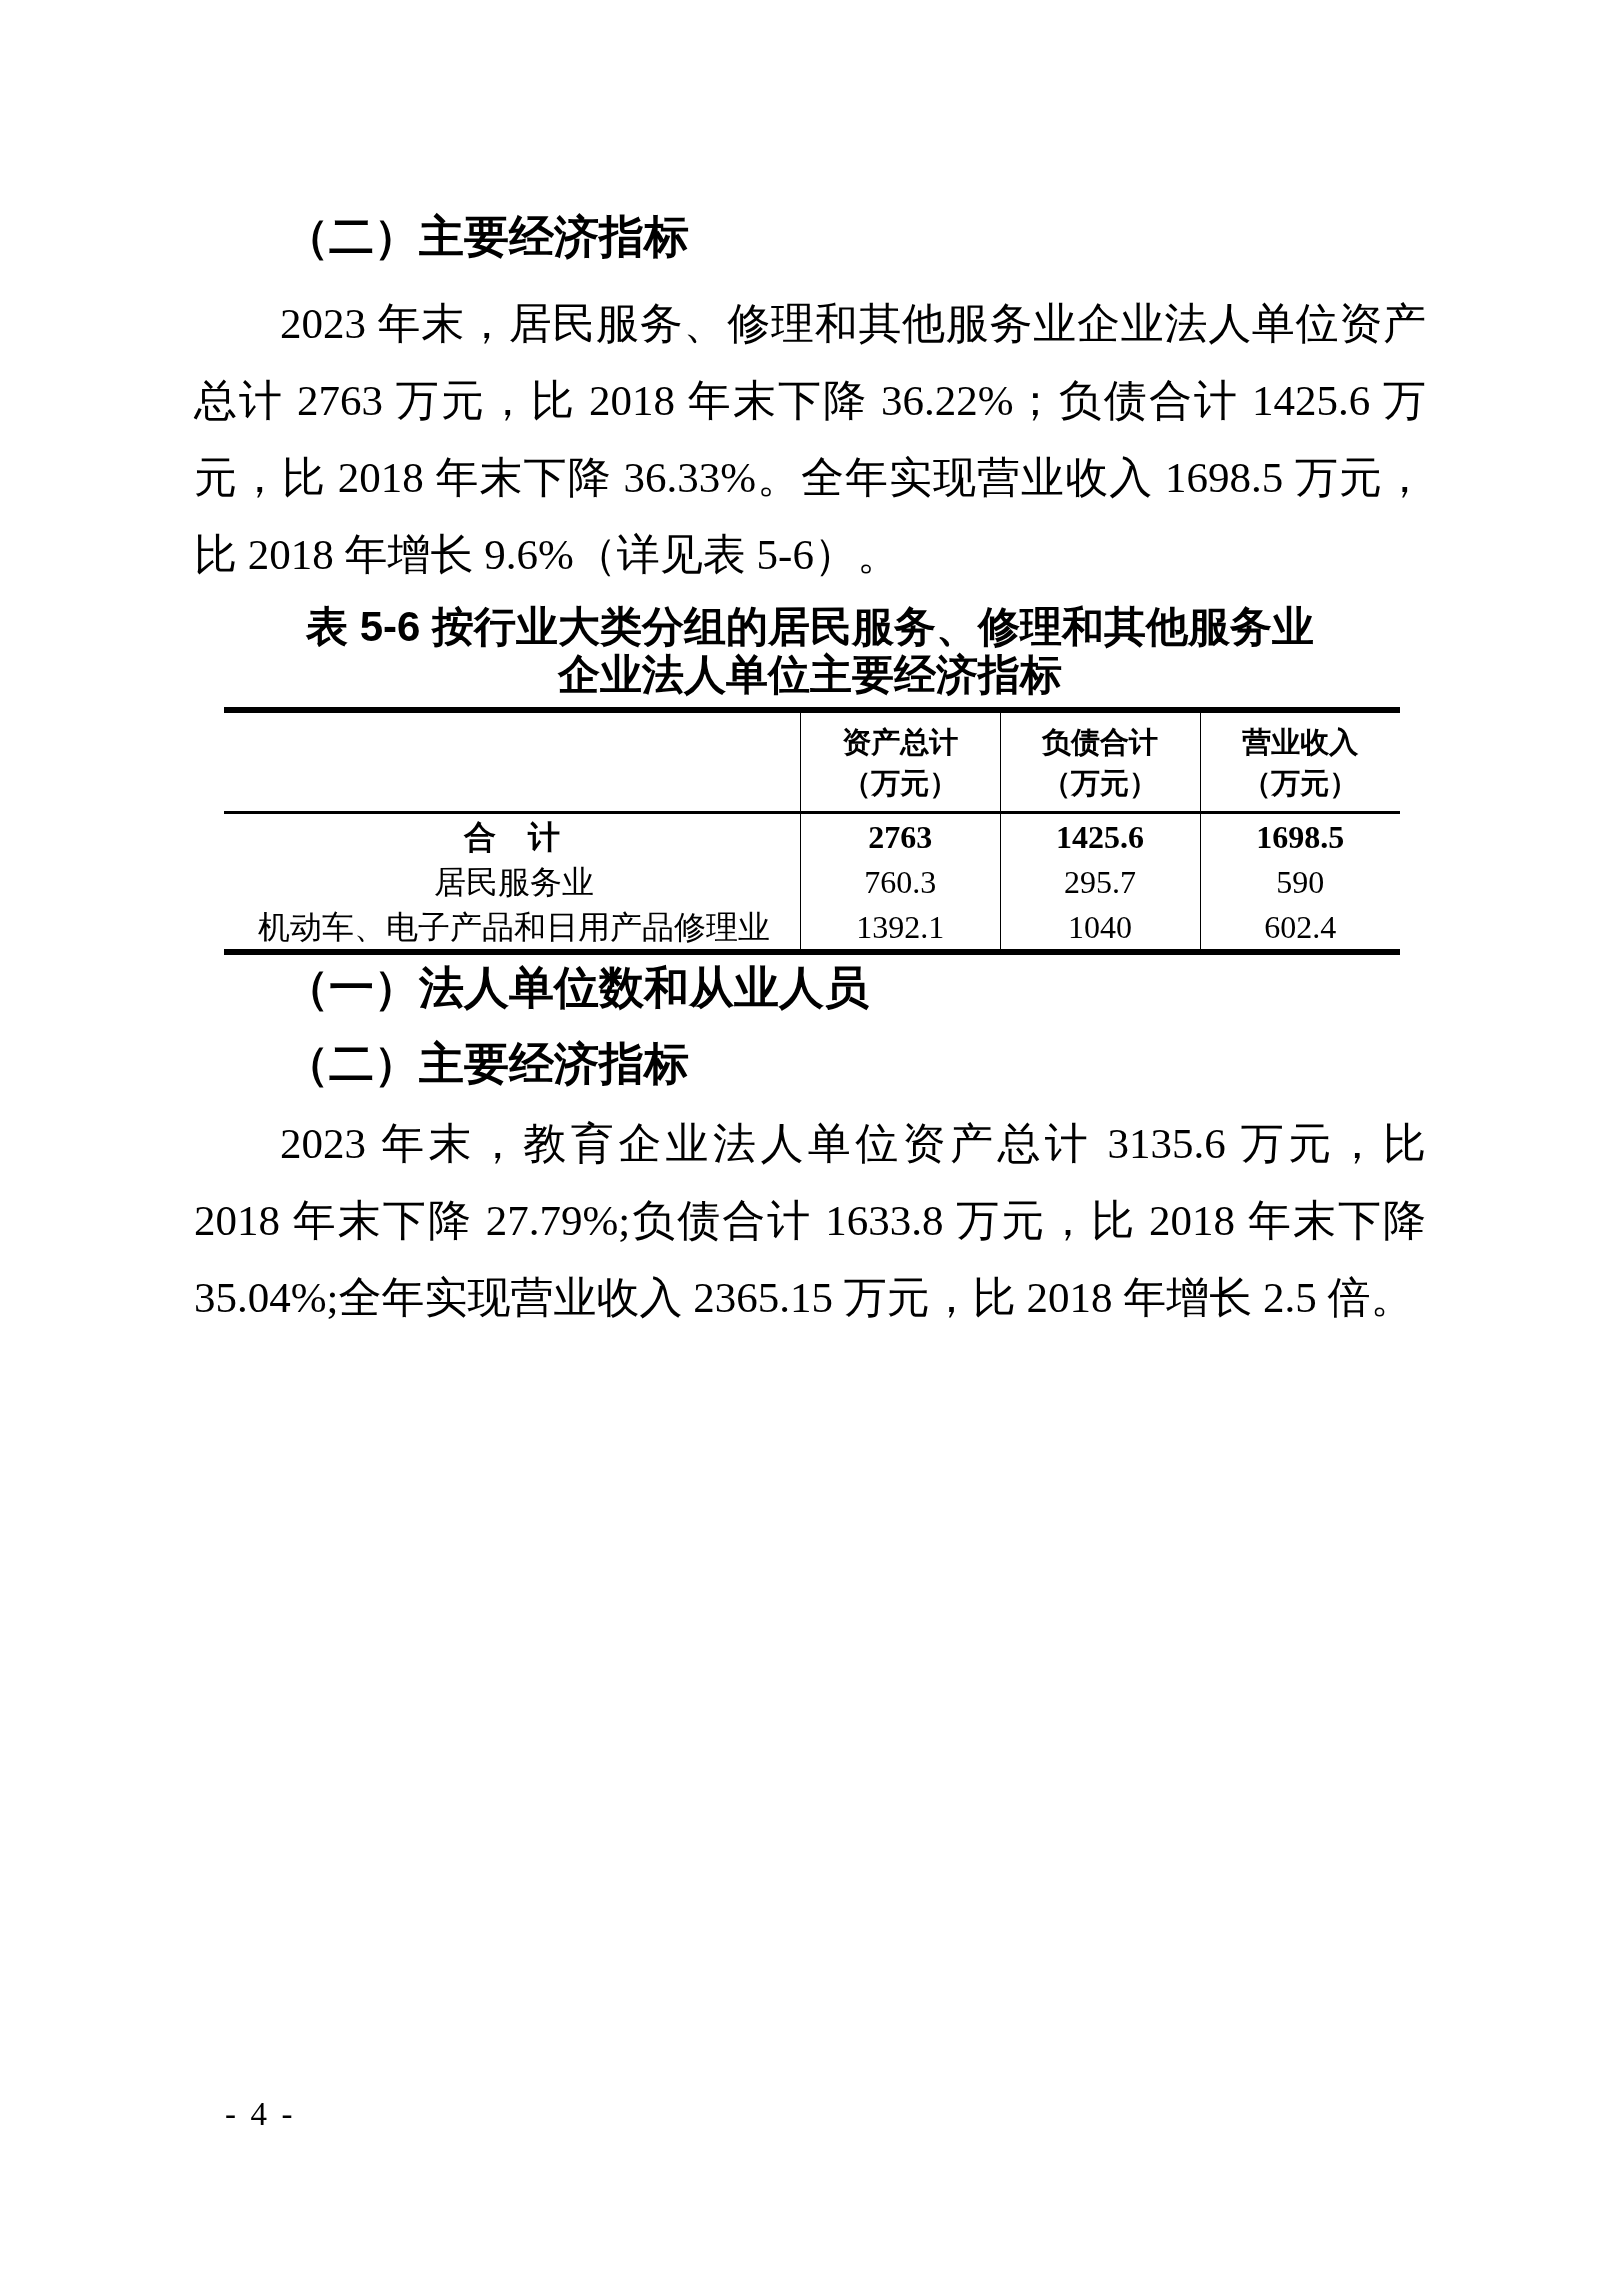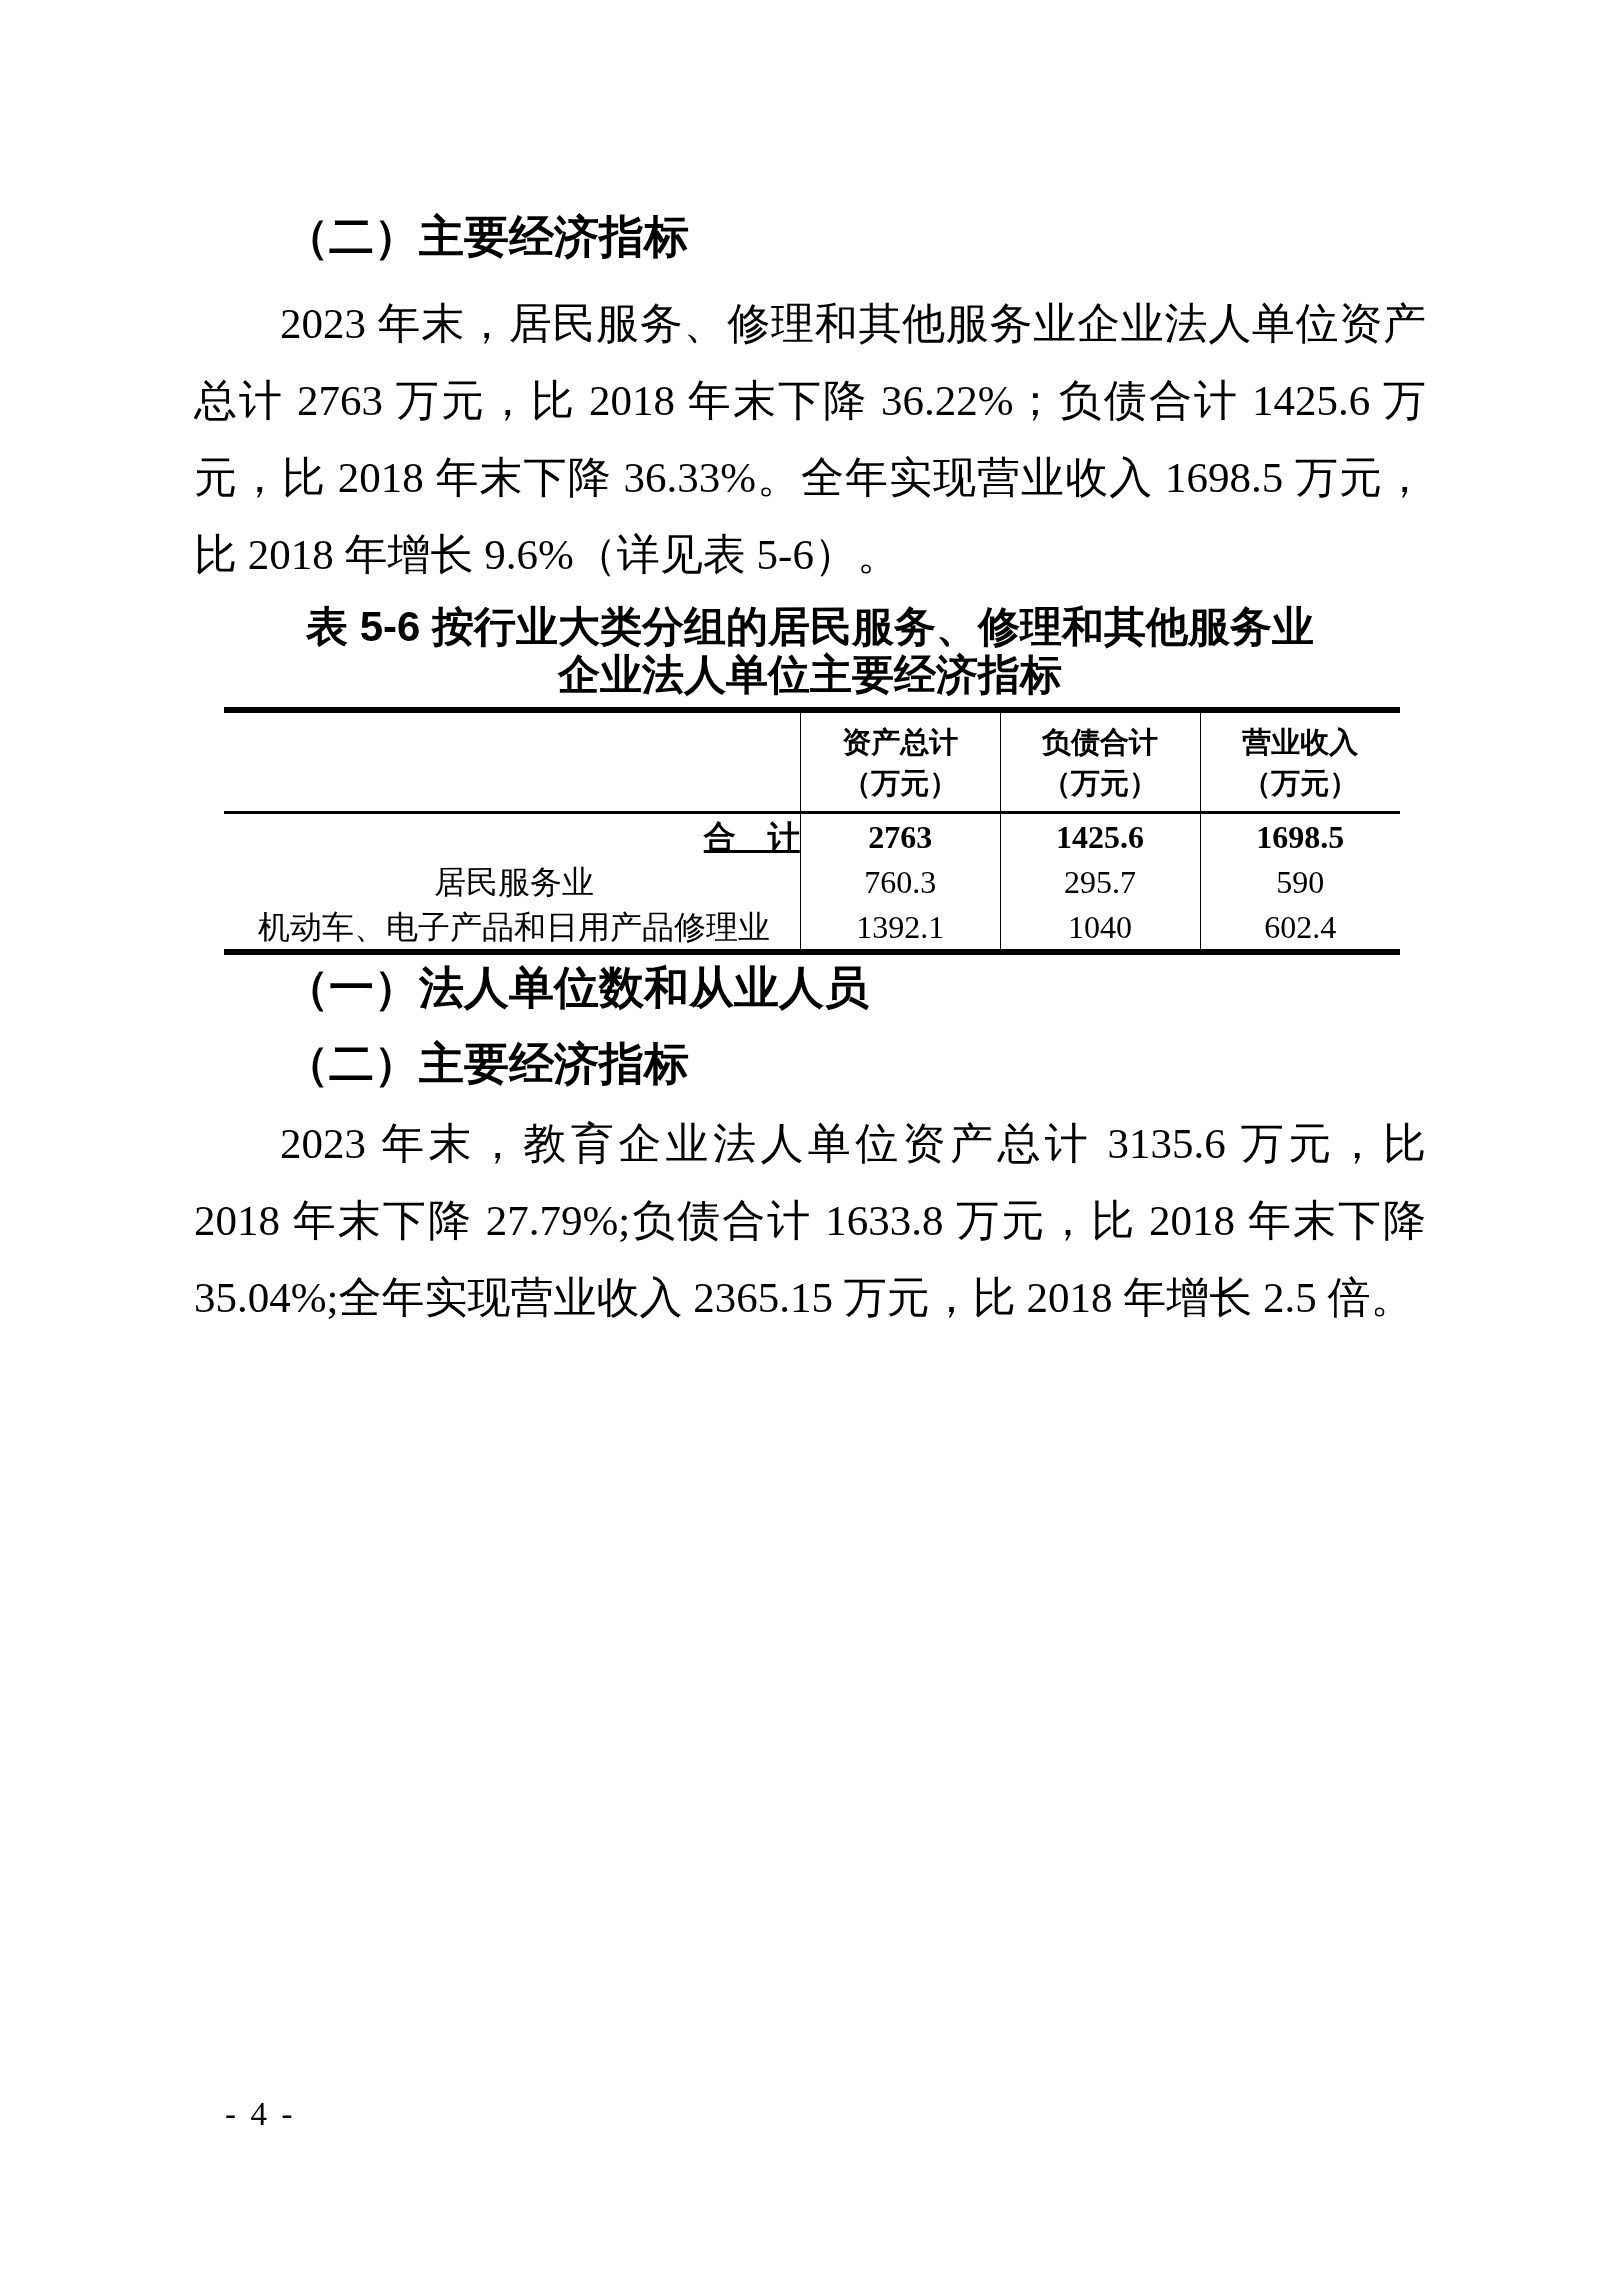--- a/index.html
+++ b/index.html
@@ -90,23 +90,22 @@
     padding: 0;
   }
   table.stat td.lbl {
     text-align: center;
     padding-left: 4.1px;
   }
   table.stat tr.total td {
     font-weight: bold;
   }
   table.stat tr.total td.lbl {
-    text-align: right;
+    text-align: center;
     padding-left: 0;
-    text-decoration: underline;
   }
   table.stat th.sep, table.stat td.sep {
     border-left: 1.5px solid #000;
   }
   .footer {
     position: absolute;
     left: 225px;
     top: 2096px;
     font-size: 33px;
     letter-spacing: 3.1px;

